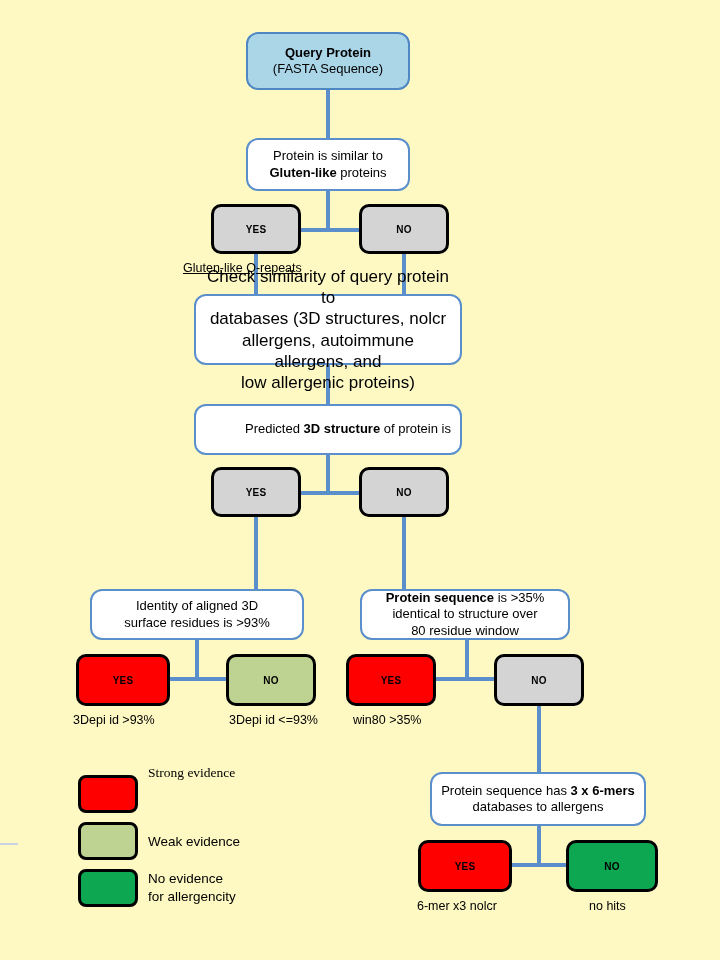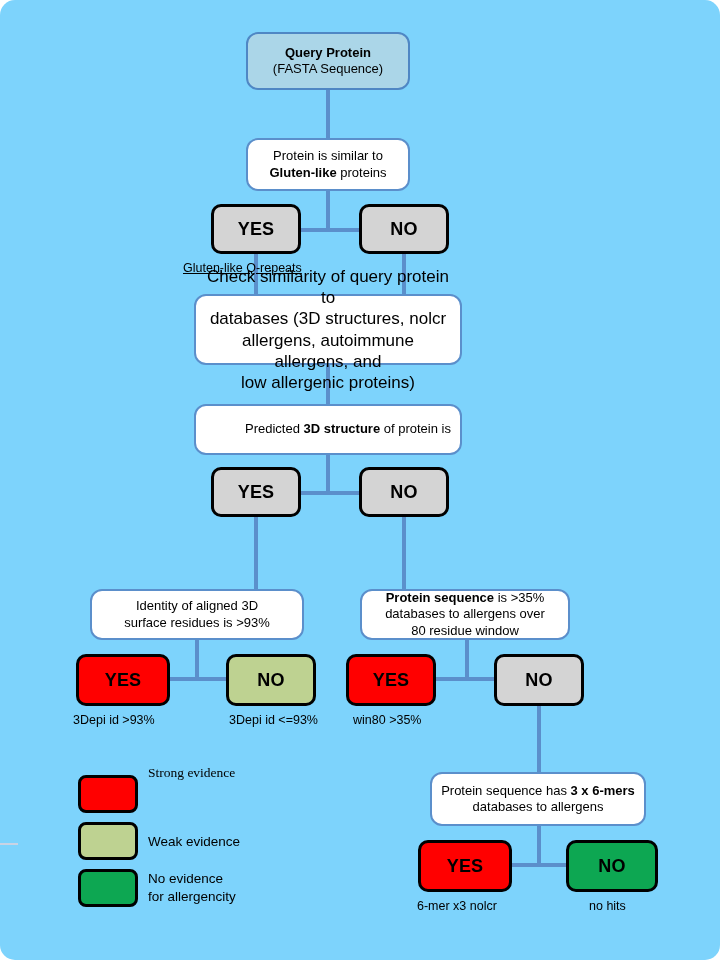--- a/index.html
+++ b/index.html
@@ -4,24 +4,23 @@
 <style>
   html, body {
     margin: 0;
     padding: 0;
     background: #ffffff;
   }
   #canvas {
     position: relative;
     width: 720px;
     height: 960px;
-    background: #7dd3fc;
+    background: #fef9c3;
     font-family: "Liberation Sans", sans-serif;
     overflow: hidden;
-    border-radius: 15px;
   }
 
   
   .conn {
     position: absolute;
     background: #5B8FCB;
   }
 
   
   .pbox {
@@ -49,21 +48,21 @@
 
   
   .dbox {
     position: absolute;
     box-sizing: border-box;
     border: 3px solid #000000;
     border-radius: 10px;
     display: flex;
     align-items: center;
     justify-content: center;
-    font-size: 18px;
+    font-size: 10px;
     font-weight: bold;
     color: #000000;
     letter-spacing: 0.2px;
   }
   .grey  { background: #D4D4D4; }
   .red   { background: #FF0000; }
   .wgrn  { background: #BED291; }
   .ngrn  { background: #0DA752; }
 
   
@@ -186,21 +185,21 @@
   <div class="cap" style="left:73px; top:713px;">3Depi id &gt;93%</div>
 
   <div class="dbox wgrn" style="left:226px; top:654px; width:90px; height:52px;">
     <span>NO</span>
   </div>
   <div class="cap" style="left:229px; top:713px;">3Depi id &lt;=93%</div>
 
   <div class="pbox" style="left:360px; top:589px; width:210px; height:51px;">
     <div>
       <span class="txt"><b>Protein sequence</b><span> is &gt;35%</span></span>
-      <span class="txt">databases to allergens over</span>
+      <span class="txt">identical to structure over</span>
       <span class="txt">80 residue window</span>
     </div>
   </div>
 
   <div class="dbox red" style="left:346px; top:654px; width:90px; height:52px;">
     <span>YES</span>
   </div>
   <div class="cap" style="left:353px; top:713px;">win80  &gt;35%</div>
 
   <div class="dbox grey" style="left:494px; top:654px; width:90px; height:52px;">

